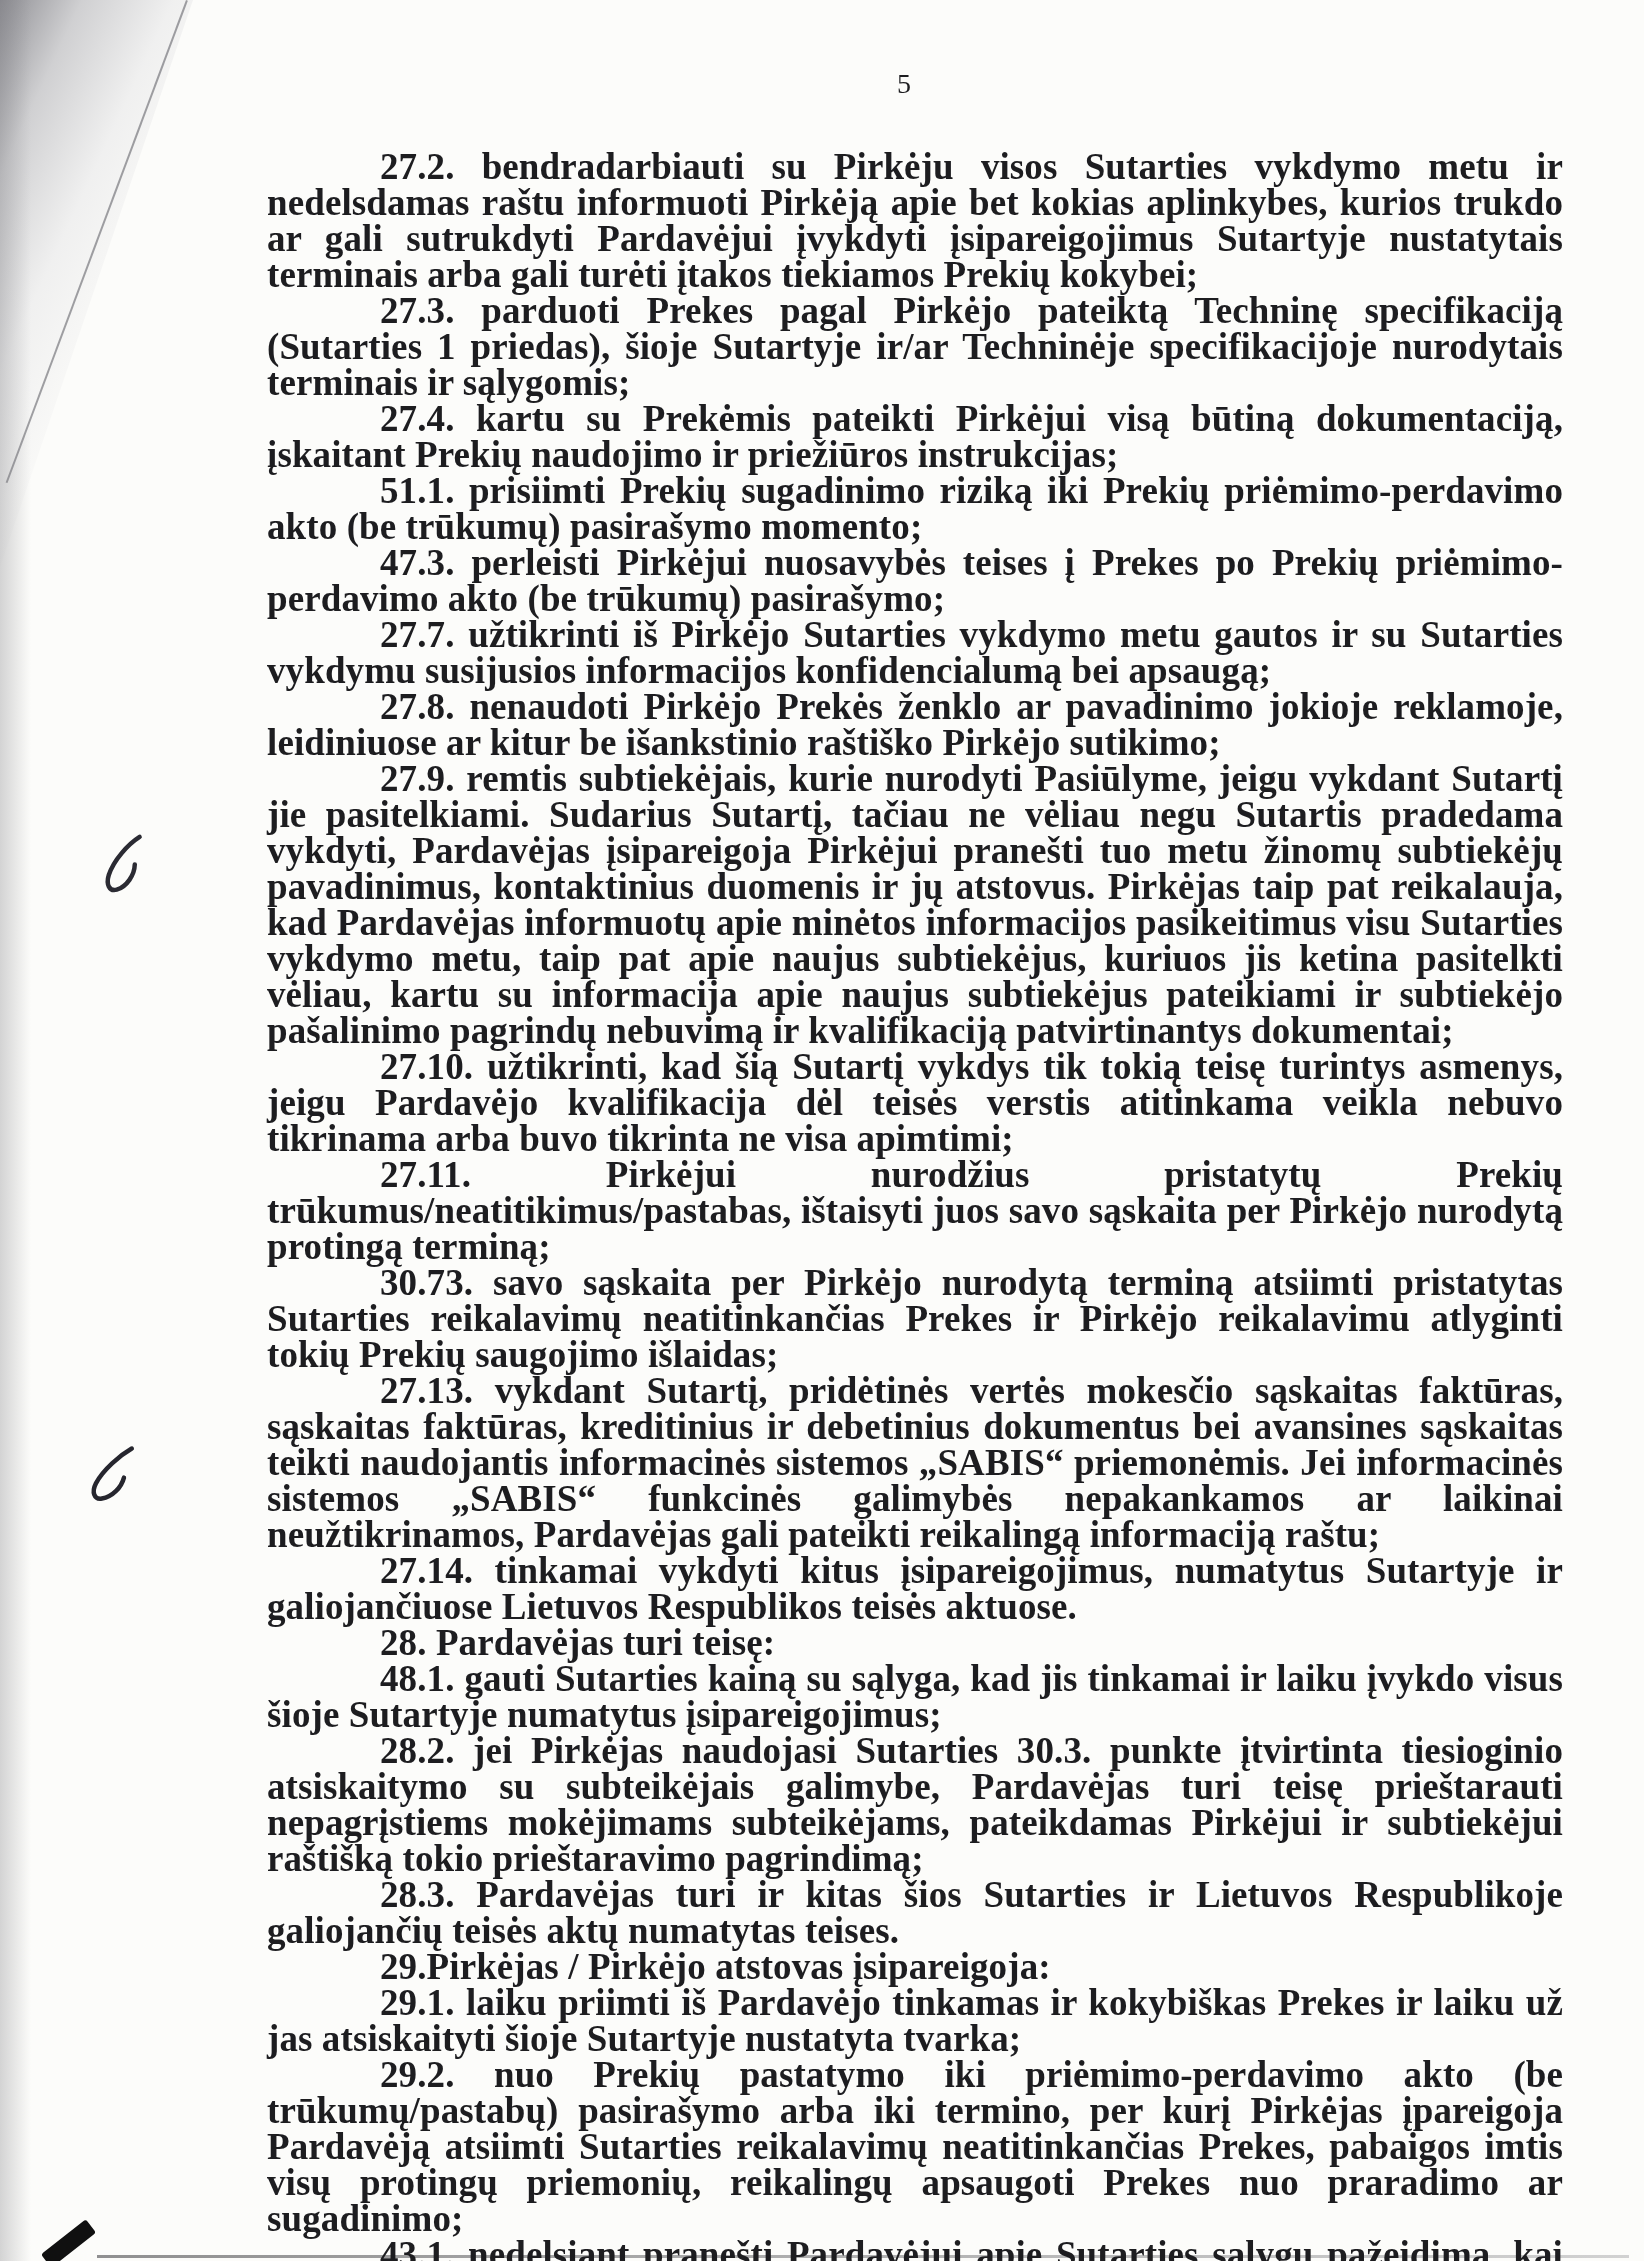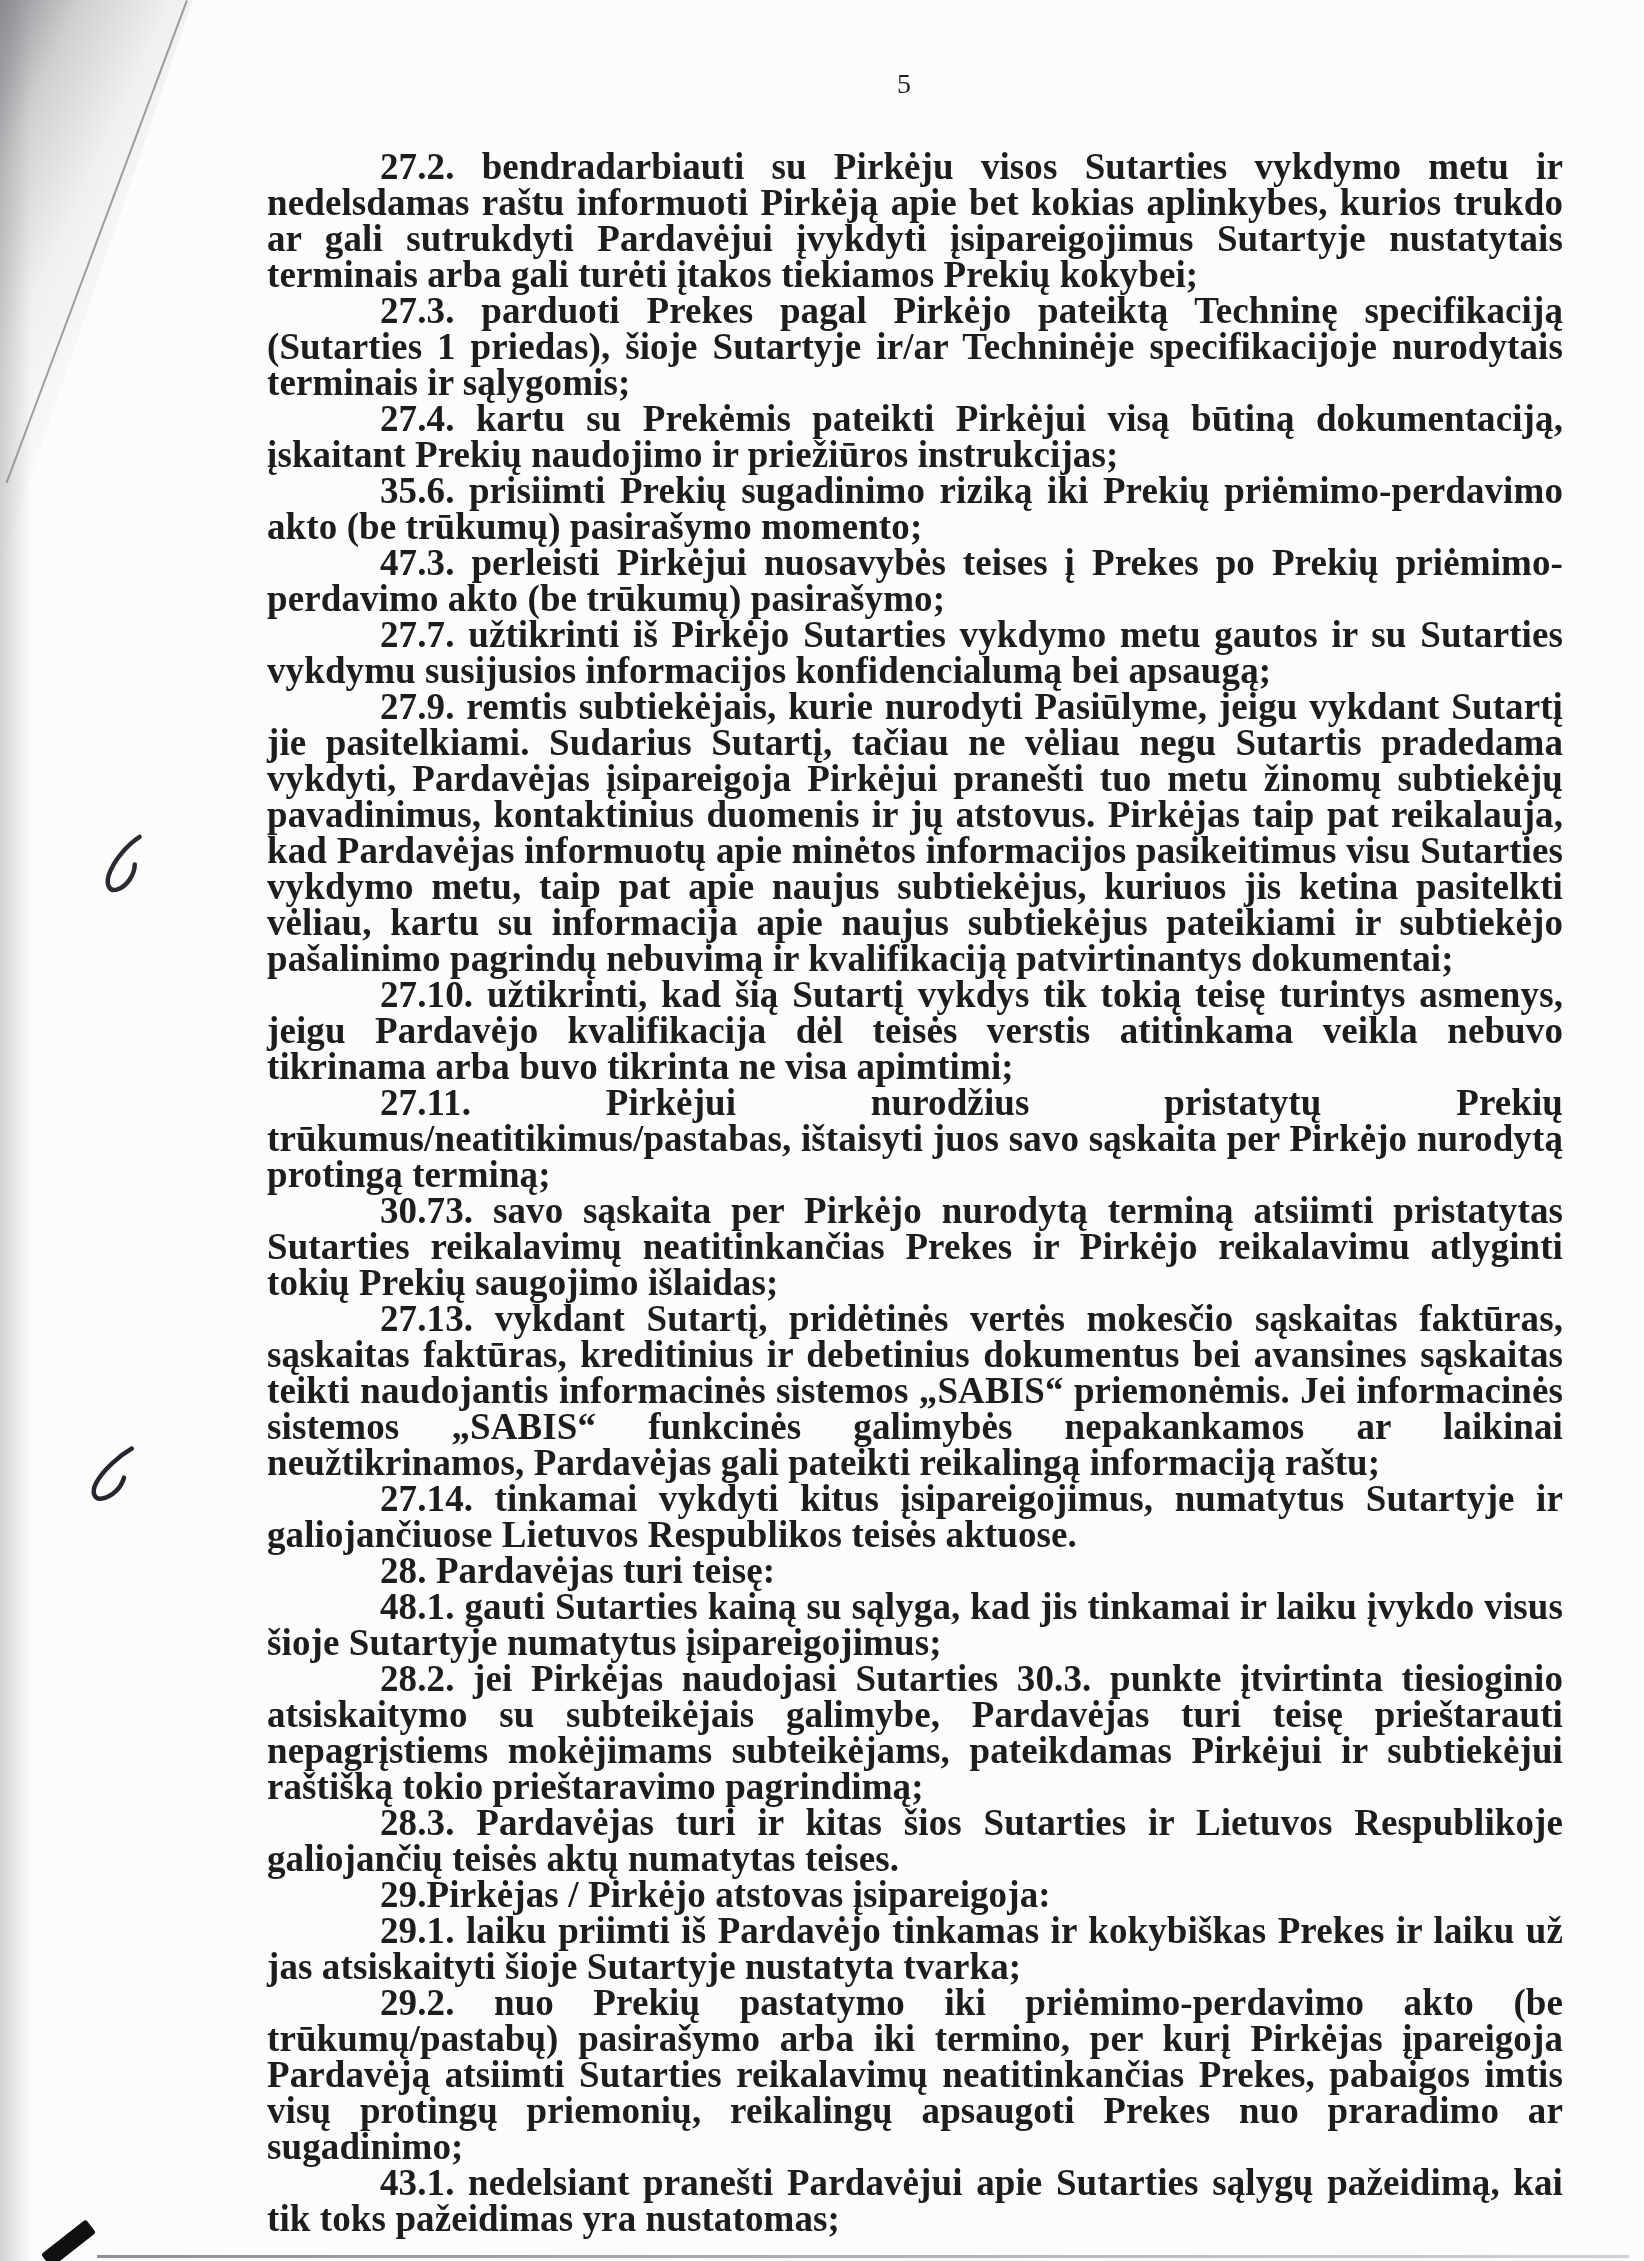--- a/index.html
+++ b/index.html
@@ -106,23 +106,24 @@
 </svg>
 
 <div class="bottom-corner-mark"></div>
 <div class="bottom-edge-line"></div>
 
 <div class="page-number">5</div>
 <div class="content">
     <p>27.2. bendradarbiauti su Pirkėju visos Sutarties vykdymo metu ir nedelsdamas raštu informuoti Pirkėją apie bet kokias aplinkybes, kurios trukdo ar gali sutrukdyti Pardavėjui įvykdyti įsipareigojimus Sutartyje nustatytais terminais arba gali turėti įtakos tiekiamos Prekių kokybei;</p>
     <p>27.3. parduoti Prekes pagal Pirkėjo pateiktą Techninę specifikaciją (Sutarties 1 priedas), šioje Sutartyje ir/ar Techninėje specifikacijoje nurodytais terminais ir sąlygomis;</p>
     <p>27.4. kartu su Prekėmis pateikti Pirkėjui visą būtiną dokumentaciją, įskaitant Prekių naudojimo ir priežiūros instrukcijas;</p>
-    <p>35.6. prisiimti Prekių sugadinimo riziką iki Prekių priėmimo-perdavimo akto (be trūkumų) pasirašymo momento;</p>
+    <p>51.1. prisiimti Prekių sugadinimo riziką iki Prekių priėmimo-perdavimo akto (be trūkumų) pasirašymo momento;</p>
     <p>47.3. perleisti Pirkėjui nuosavybės teises į Prekes po Prekių priėmimo-perdavimo akto (be trūkumų) pasirašymo;</p>
     <p>27.7. užtikrinti iš Pirkėjo Sutarties vykdymo metu gautos ir su Sutarties vykdymu susijusios informacijos konfidencialumą bei apsaugą;</p>
+    <p>27.8. nenaudoti Pirkėjo Prekės ženklo ar pavadinimo jokioje reklamoje, leidiniuose ar kitur be išankstinio raštiško Pirkėjo sutikimo;</p>
     <p>27.9. remtis subtiekėjais, kurie nurodyti Pasiūlyme, jeigu vykdant Sutartį jie pasitelkiami. Sudarius Sutartį, tačiau ne vėliau negu Sutartis pradedama vykdyti, Pardavėjas įsipareigoja Pirkėjui pranešti tuo metu žinomų subtiekėjų pavadinimus, kontaktinius duomenis ir jų atstovus. Pirkėjas taip pat reikalauja, kad Pardavėjas informuotų apie minėtos informacijos pasikeitimus visu Sutarties vykdymo metu, taip pat apie naujus subtiekėjus, kuriuos jis ketina pasitelkti vėliau, kartu su informacija apie naujus subtiekėjus pateikiami ir subtiekėjo pašalinimo pagrindų nebuvimą ir kvalifikaciją patvirtinantys dokumentai;</p>
     <p>27.10. užtikrinti, kad šią Sutartį vykdys tik tokią teisę turintys asmenys, jeigu Pardavėjo kvalifikacija dėl teisės verstis atitinkama veikla nebuvo tikrinama arba buvo tikrinta ne visa apimtimi;</p>
     <p>27.11. Pirkėjui nurodžius pristatytų Prekių trūkumus/neatitikimus/pastabas, ištaisyti juos savo sąskaita per Pirkėjo nurodytą protingą terminą;</p>
     <p>30.73. savo sąskaita per Pirkėjo nurodytą terminą atsiimti pristatytas Sutarties reikalavimų neatitinkančias Prekes ir Pirkėjo reikalavimu atlyginti tokių Prekių saugojimo išlaidas;</p>
     <p>27.13. vykdant Sutartį, pridėtinės vertės mokesčio sąskaitas faktūras, sąskaitas faktūras, kreditinius ir debetinius dokumentus bei avansines sąskaitas teikti naudojantis informacinės sistemos „SABIS“ priemonėmis. Jei informacinės sistemos „SABIS“ funkcinės galimybės nepakankamos ar laikinai neužtikrinamos, Pardavėjas gali pateikti reikalingą informaciją raštu;</p>
     <p>27.14. tinkamai vykdyti kitus įsipareigojimus, numatytus Sutartyje ir galiojančiuose Lietuvos Respublikos teisės aktuose.</p>
     <p>28. Pardavėjas turi teisę:</p>
     <p>48.1. gauti Sutarties kainą su sąlyga, kad jis tinkamai ir laiku įvykdo visus šioje Sutartyje numatytus įsipareigojimus;</p>
     <p>28.2. jei Pirkėjas naudojasi Sutarties 30.3. punkte įtvirtinta tiesioginio atsiskaitymo su subteikėjais galimybe, Pardavėjas turi teisę prieštarauti nepagrįstiems mokėjimams subteikėjams, pateikdamas Pirkėjui ir subtiekėjui raštišką tokio prieštaravimo pagrindimą;</p>
     <p>28.3. Pardavėjas turi ir kitas šios Sutarties ir Lietuvos Respublikoje galiojančių teisės aktų numatytas teises.</p>

